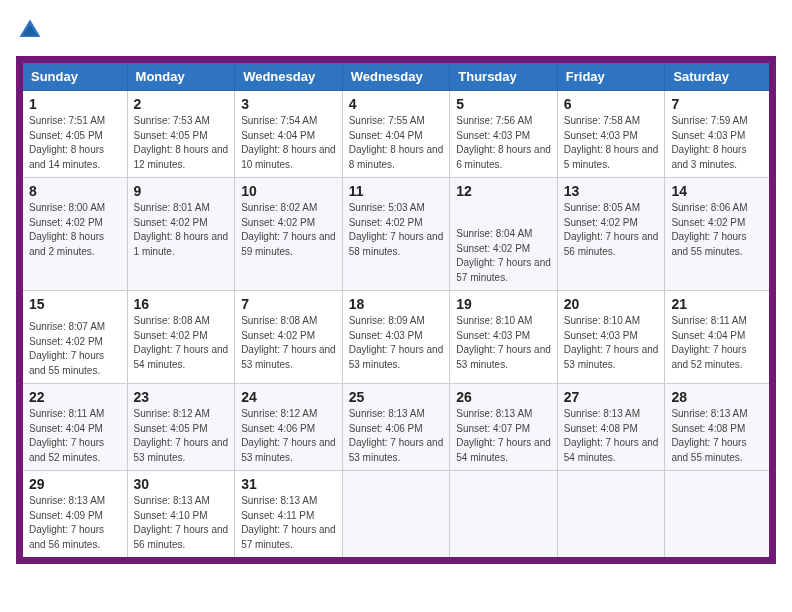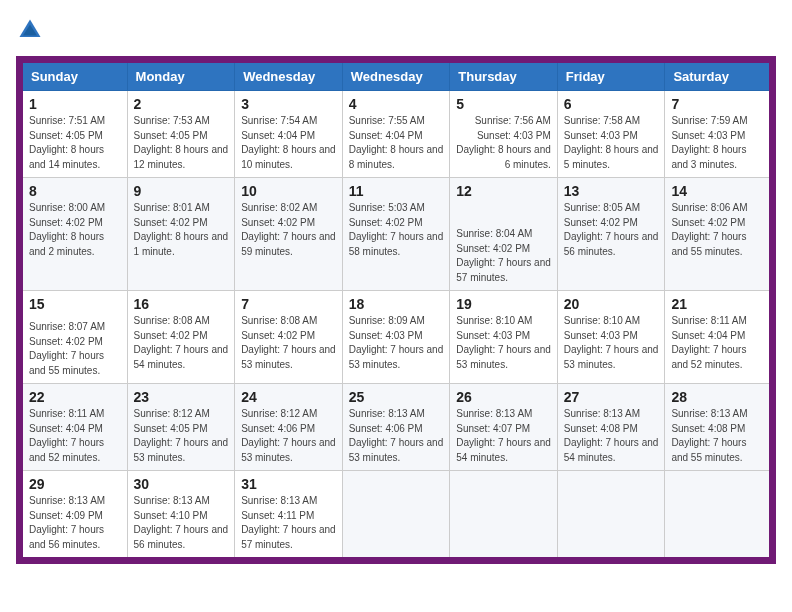--- a/index.html
+++ b/index.html
@@ -145,21 +145,21 @@
 Daylight: 8 hours and 10 minutes.</div>
         </td>
         <td>
           <span class="day-number">4</span>
           <div class="day-info" style="white-space: pre-line;">Sunrise: 7:55 AM
 Sunset: 4:04 PM
 Daylight: 8 hours and 8 minutes.</div>
         </td>
         <td>
           <span class="day-number">5</span>
-          <div class="day-info" style="white-space: pre-line; text-align: right;">Sunrise: 7:56 AM
+          <div class="day-info" style="white-space: pre-line;">Sunrise: 7:56 AM
 Sunset: 4:03 PM
 Daylight: 8 hours and 6 minutes.</div>
         </td>
         <td>
           <span class="day-number">6</span>
           <div class="day-info" style="white-space: pre-line;">Sunrise: 7:58 AM
 Sunset: 4:03 PM
 Daylight: 8 hours and 5 minutes.</div>
         </td>
         <td>

